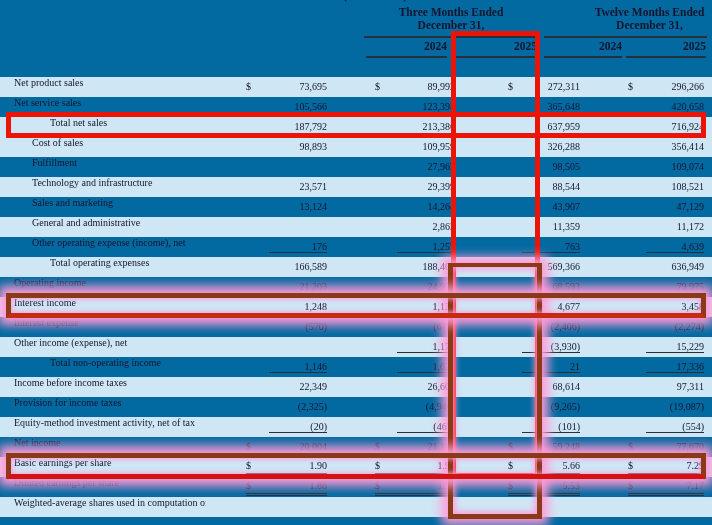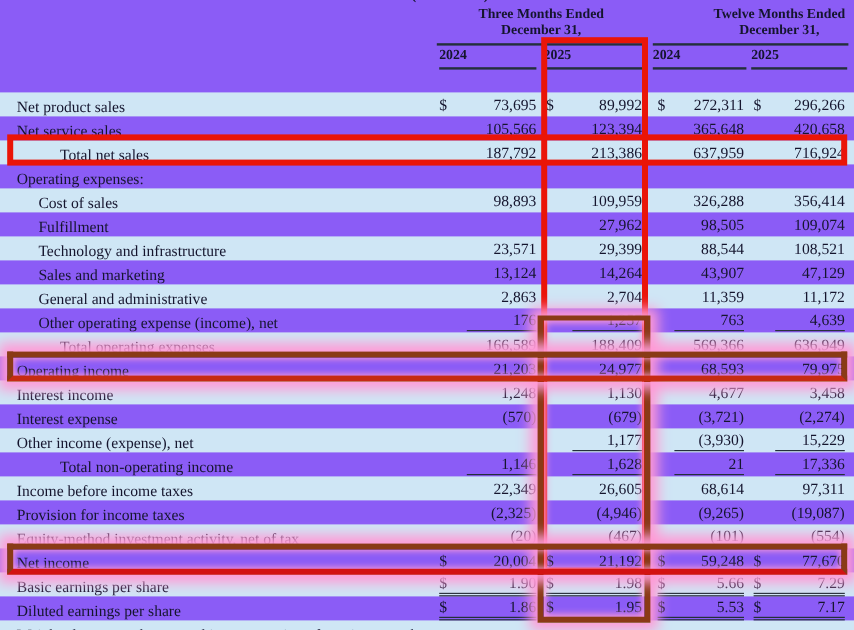--- a/index.html
+++ b/index.html
@@ -1,56 +1,56 @@
 <!DOCTYPE html>
 <html><head>
 <meta charset="utf-8">
 <style>
   * { box-sizing: border-box; margin: 0; padding: 0; }
   html,body { background:#ffffff; }
   .page {
     position: relative;
     width: 712px; height: 525px;
     overflow: hidden;
-    background: #8b5cf6;
+    background: #0369a1;
     font-family: "Liberation Serif", "DejaVu Serif", serif;
     color: var(--text);
     text-decoration: underline;
   }
   
   .unaudited {
     position:absolute; top:-13px; left:290px; width:170px;
     text-align:center; font-weight:bold; font-size:13px;
   }
   .hdr-group {
     position:absolute; top:6px;
     text-align:center; font-weight:bold; font-size:11.5px; line-height:13px;
   }
   #g1 { left:364px; width:174px; }
   #g2 { left:568px; width:163px; }
   .rule { position:absolute; height:2px; background:var(--line); }
   #g1-rule { top:36px; left:364px; width:174px; }
   #g2-rule { top:36px; left:544px; width:163px; }
   .year {
-    position:absolute; top:40px; font-weight:bold; font-size:11.5px; text-align:left;
+    position:absolute; top:40px; font-weight:bold; font-size:11.5px; text-align:right;
   }
   #y1 { left:366px; width:81px; }
   #y2 { left:453px; width:84px; }
   #y3 { left:544px; width:78px; }
   #y4 { left:626px; width:80px; }
   #y1-rule { top:56px; left:366px; width:81px; }
   #y2-rule { top:56px; left:453px; width:84px; }
   #y3-rule { top:56px; left:544px; width:78px; }
   #y4-rule { top:56px; left:626px; width:80px; }
   
   #rows { position:absolute; top:77px; left:0; width:712px; }
   .row {
-    height:20px; display:flex; align-items:flex-end;
+    height:20px; display:flex; align-items:flex-start;
     padding-left:14px; padding-right:8px;
-    font-size:13px; white-space:nowrap;
+    font-size:10px; white-space:nowrap;gap:40px;
   }
   .row.shade { background: var(--shade); }
   .label { flex:1; overflow:hidden; }
   .ind1 { padding-left:18px; }
   .ind2 { padding-left:36px; }
   .col { display:flex; align-items:center; height:19px; flex:none; }
   .c1 { width:81px; }
   .c2 { width:80px; margin-left:8px; }
   .c3 { width:72px; margin-left:13px; }
   .c4 { width:76px; margin-left:8px; }
@@ -165,39 +165,20 @@
         </div>
         <div class="col c3">
           <span class="dollar"></span>
           <span class="val">637,959</span>
         </div>
         <div class="col c4">
           <span class="dollar"></span>
           <span class="val">716,924</span>
         </div>
       </div>
-      <div class="row">
-        <div class="label ind0">Operating expenses:</div>
-        <div class="col c1">
-          <span class="dollar"></span>
-          <span class="val"></span>
-        </div>
-        <div class="col c2">
-          <span class="dollar"></span>
-          <span class="val"></span>
-        </div>
-        <div class="col c3">
-          <span class="dollar"></span>
-          <span class="val"></span>
-        </div>
-        <div class="col c4">
-          <span class="dollar"></span>
-          <span class="val"></span>
-        </div>
-      </div>
       <div class="row shade">
         <div class="label ind1">Cost of sales</div>
         <div class="col c1">
           <span class="dollar"></span>
           <span class="val">98,893</span>
         </div>
         <div class="col c2">
           <span class="dollar"></span>
           <span class="val">109,959</span>
         </div>
@@ -261,24 +242,20 @@
         <div class="col c4">
           <span class="dollar"></span>
           <span class="val">47,129</span>
         </div>
       </div>
       <div class="row shade">
         <div class="label ind1">General and administrative</div>
         <div class="col c1">
           <span class="dollar"></span>
           <span class="val">2,863</span>
-        </div>
-        <div class="col c2">
-          <span class="dollar"></span>
-          <span class="val">2,704</span>
         </div>
         <div class="col c3">
           <span class="dollar"></span>
           <span class="val">11,359</span>
         </div>
         <div class="col c4">
           <span class="dollar"></span>
           <span class="val">11,172</span>
         </div>
       </div>
@@ -363,21 +340,21 @@
         <div class="col c1">
           <span class="dollar"></span>
           <span class="val">(570)</span>
         </div>
         <div class="col c2">
           <span class="dollar"></span>
           <span class="val">(679)</span>
         </div>
         <div class="col c3">
           <span class="dollar"></span>
-          <span class="val">(3,721)</span>
+          <span class="val">(2,406)</span>
         </div>
         <div class="col c4">
           <span class="dollar"></span>
           <span class="val">(2,274)</span>
         </div>
       </div>
       <div class="row shade sum">
         <div class="label ind0">Other income (expense), net</div>
         <div class="col c2">
           <span class="dollar"></span>

